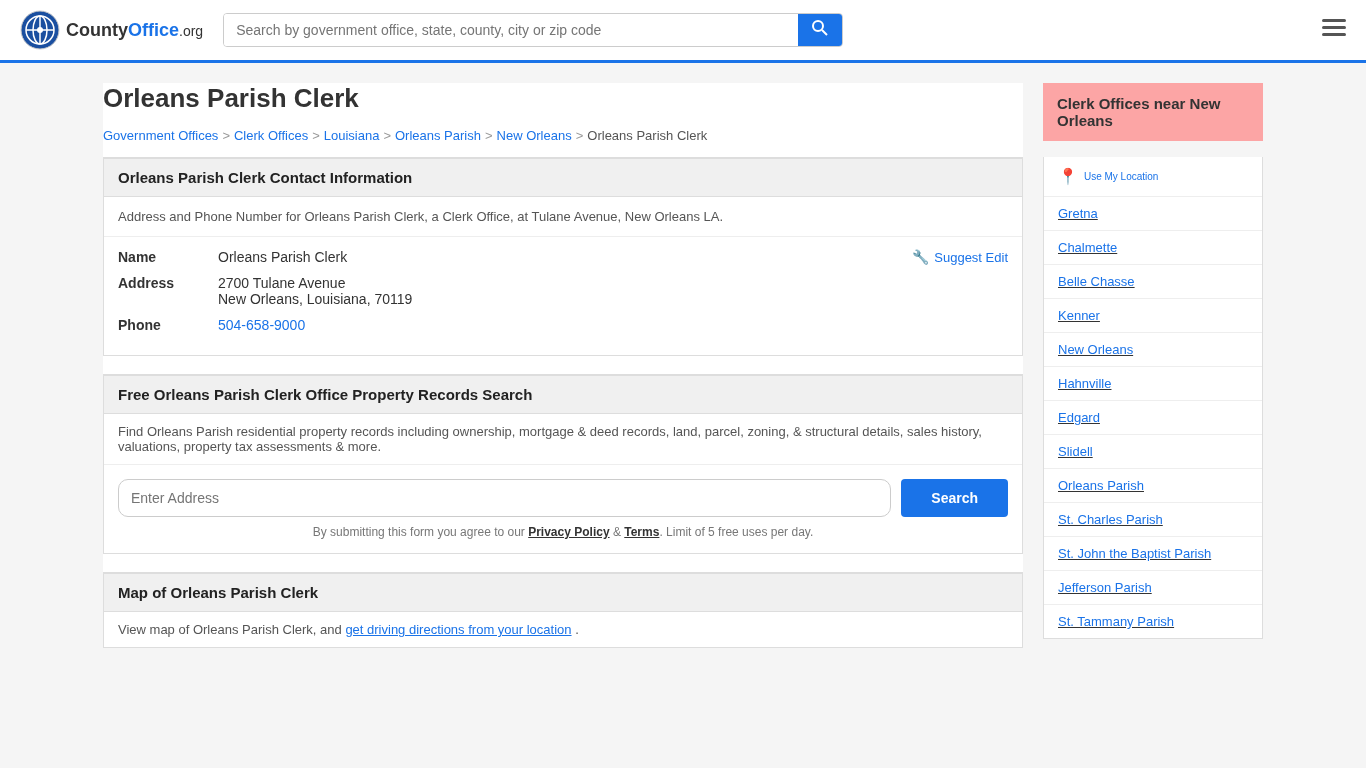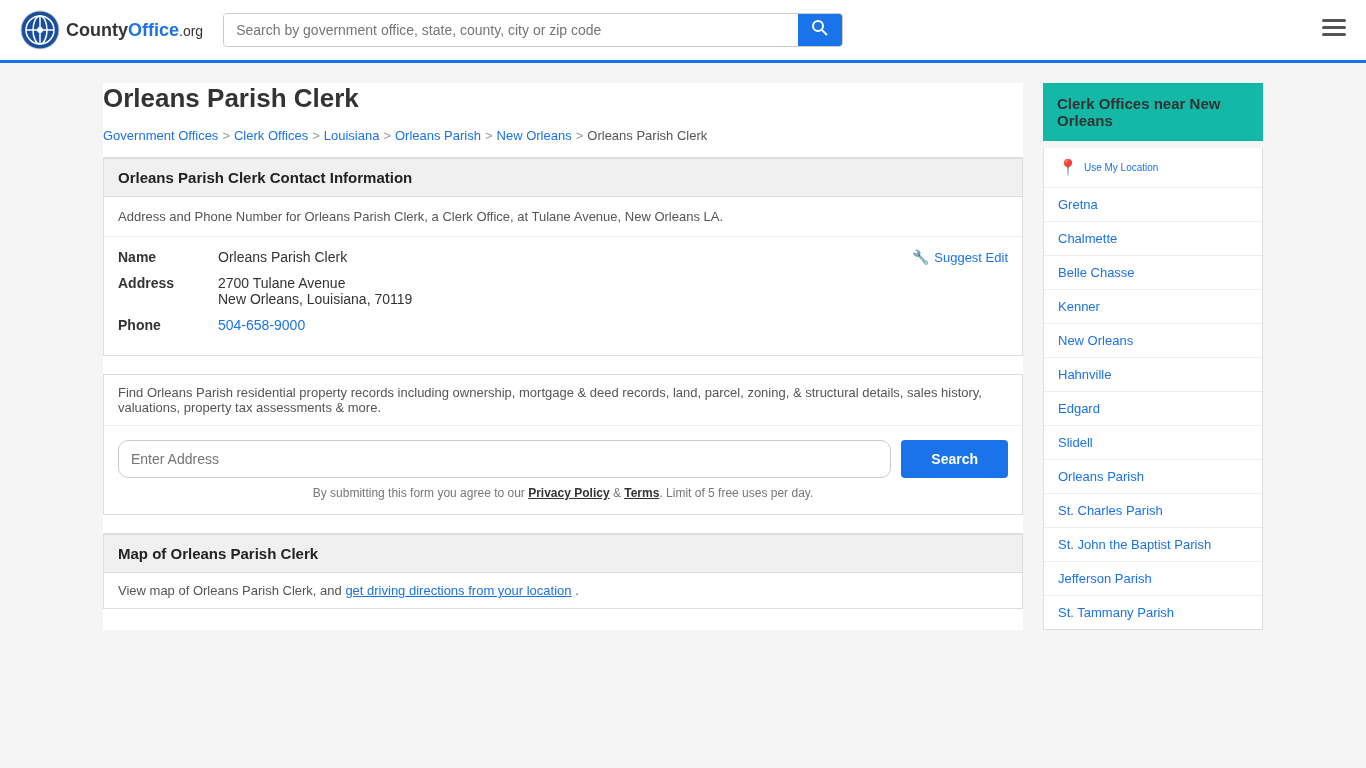--- a/index.html
+++ b/index.html
@@ -243,38 +243,39 @@
       text-decoration: underline;
       cursor: pointer;
     }
 
     
     #sidebar {
       width: 220px;
       flex-shrink: 0;
     }
     #sidebar-header {
-      background: #14b8a6;
+      background: #fca5a5;
       padding: 12px 14px;
       font-size: 15px;
       font-weight: bold;
       color: #333;
-      margin-bottom: 7px;
+      margin-bottom: 16px;
     }
     #sidebar-content {
       background: #fff;
       border: 1px solid #ddd;
       border-top: none;
     }
     .sidebar-item {
       display: flex;
       align-items: center;
       padding: 9px 14px;
       border-bottom: 1px solid #eee;
       cursor: pointer;
+      text-decoration: underline;
     }
     .sidebar-item:last-child { border-bottom: none; }
     .sidebar-link {
       color: #1a73e8;
       text-decoration: none;
       font-size: 13px;
     }
     #use-my-location {
       display: flex;
       align-items: center;
@@ -372,20 +373,23 @@
         <div class="contact-row">
           <span class="contact-label">Phone</span>
           <div class="contact-value">
             <a href="#">504-658-9000</a>
           </div>
         </div>
       </div>
     </div>
 
     <div id="property-section">
+      <div class="section-header">
+        <span>Free Orleans Parish Clerk Office Property Records Search</span>
+      </div>
       <div id="property-desc">Find Orleans Parish residential property records including ownership, mortgage &amp; deed records, land, parcel, zoning, &amp; structural details, sales history, valuations, property tax assessments &amp; more.</div>
       <div id="property-form">
         <div id="property-search-row">
           <input id="address-input" type="text" placeholder="Enter Address" style="">
           <button id="search-btn">
             <span>Search</span>
           </button>
         </div>
         <div id="form-disclaimer">
           <span>By submitting this form you agree to our</span>

